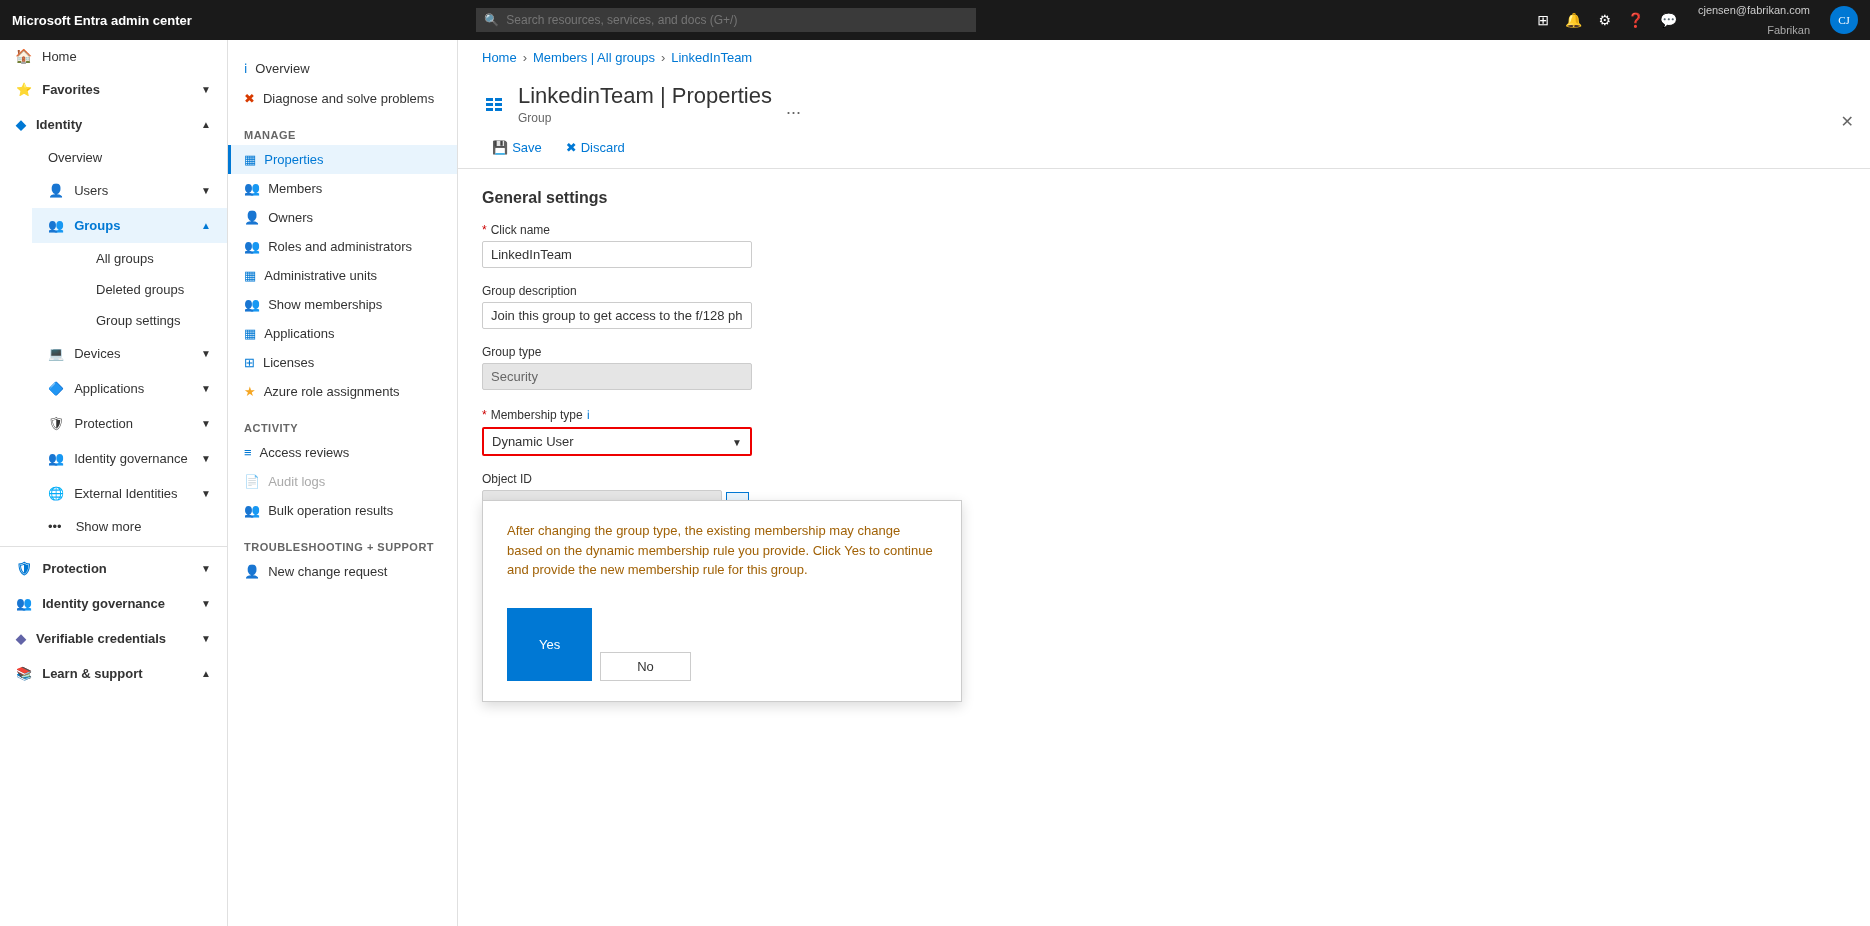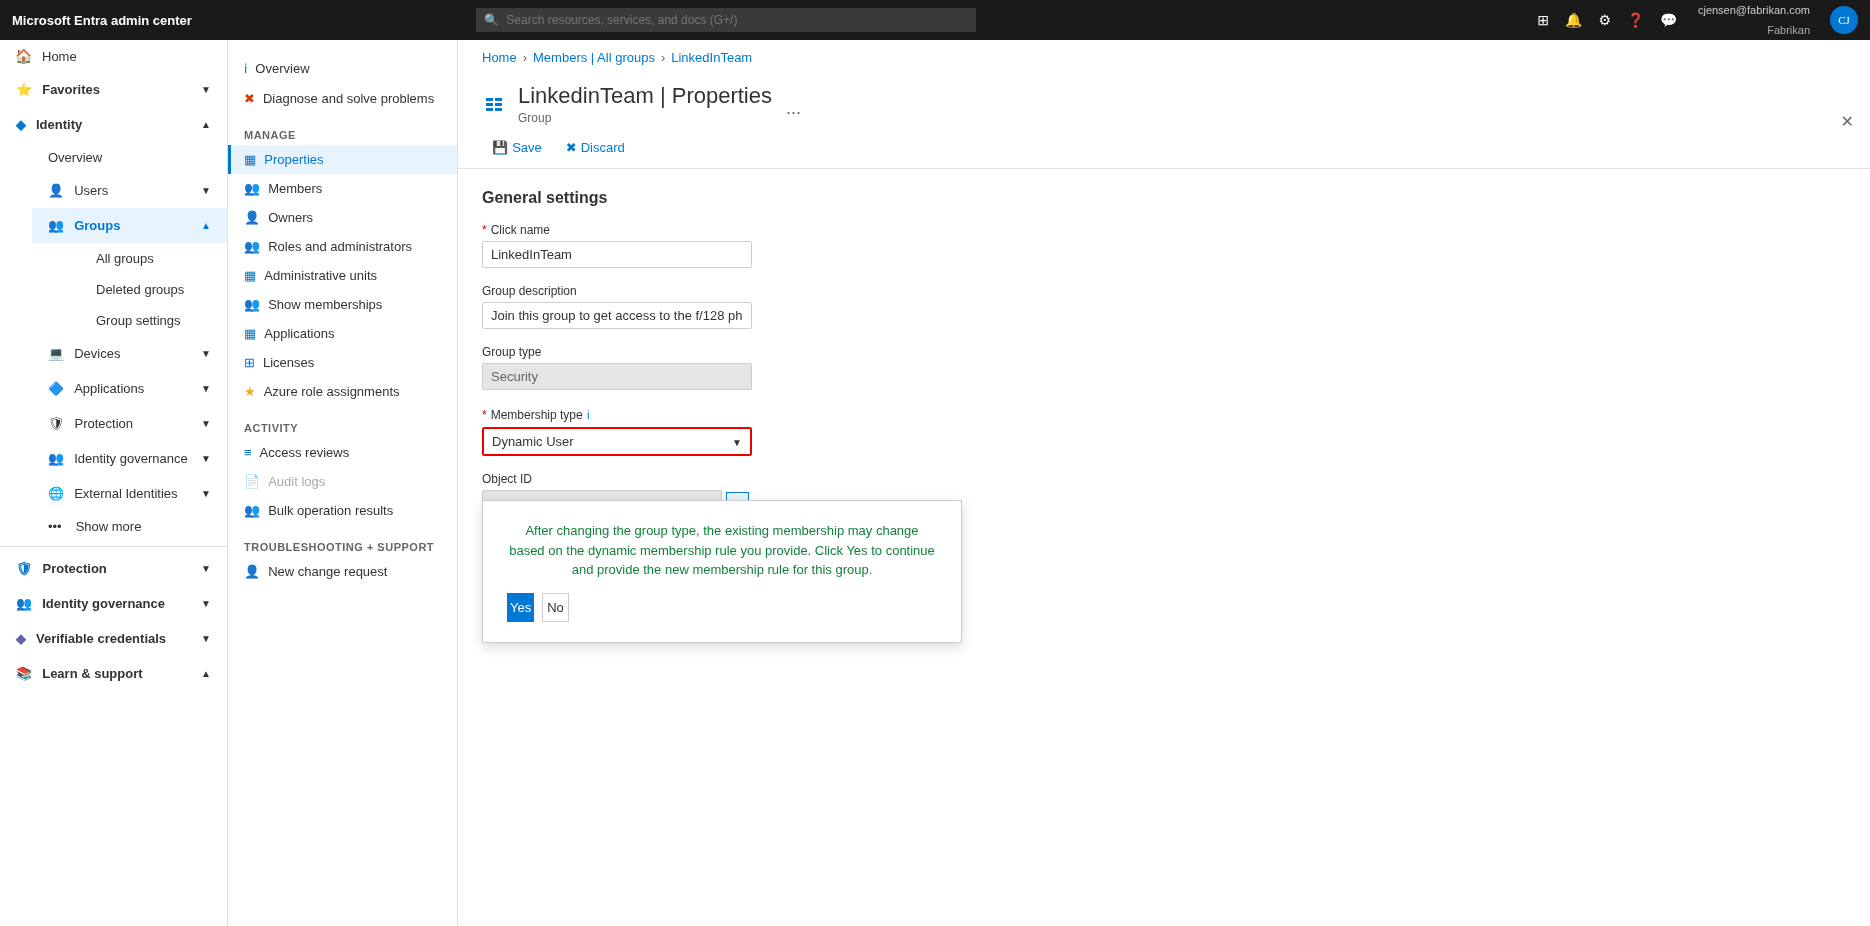--- a/index.html
+++ b/index.html
@@ -60,24 +60,24 @@
 
     .object-id-row { display: flex; align-items: center; gap: 4px; }
     .copy-btn { background: #e8f4fd; border: 1px solid #0078d4; padding: 4px 6px; cursor: pointer; color: #0078d4; font-size: 12px; }
 
     .dynamic-members-row { display: flex; align-items: center; justify-content: space-between; padding: 12px 0; border-bottom: 1px solid #e0e0e0; width: 270px; cursor: pointer; }
     .dynamic-members-label { font-size: 13px; color: #0078d4; display: flex; align-items: center; gap: 4px; }
     .dynamic-members-sub { font-size: 12px; color: #333; }
 
     
     .dialog-overlay { position: absolute; top: 460px; left: 24px; background: white; border: 1px solid #ccc; padding: 20px 24px; max-width: 480px; box-shadow: 0 4px 12px rgba(0,0,0,0.15); }
-    .dialog-text { font-size: 13px; color: #15803d; line-height: 1.5; margin-bottom: 13px; text-align: center; }
+    .dialog-text { font-size: 13px; color: #a16207; line-height: 1.5; margin-bottom: 28px; }
     .dialog-buttons { display: flex; gap: 8px; }
-    .btn-primary { background: #0078d4; color: white; border: none; padding: 6px 3px; cursor: pointer; font-size: 13px; }
-    .btn-secondary { background: white; color: #333; border: 1px solid #ccc; padding: 6px 4px; cursor: pointer; font-size: 13px; }
+    .btn-primary { background: #0078d4; color: white; border: none; padding: 6px 32px; cursor: pointer; font-size: 13px; }
+    .btn-secondary { background: white; color: #333; border: 1px solid #ccc; padding: 6px 36px; cursor: pointer; font-size: 13px; margin-top: 44px; }
 
     
     ::-webkit-scrollbar { width: 6px; }
     ::-webkit-scrollbar-track { background: #f0f0f0; }
     ::-webkit-scrollbar-thumb { background: #c0c0c0; border-radius: 3px; }
   </style>
 </head>
 <body>
 
 <div class="topbar">

